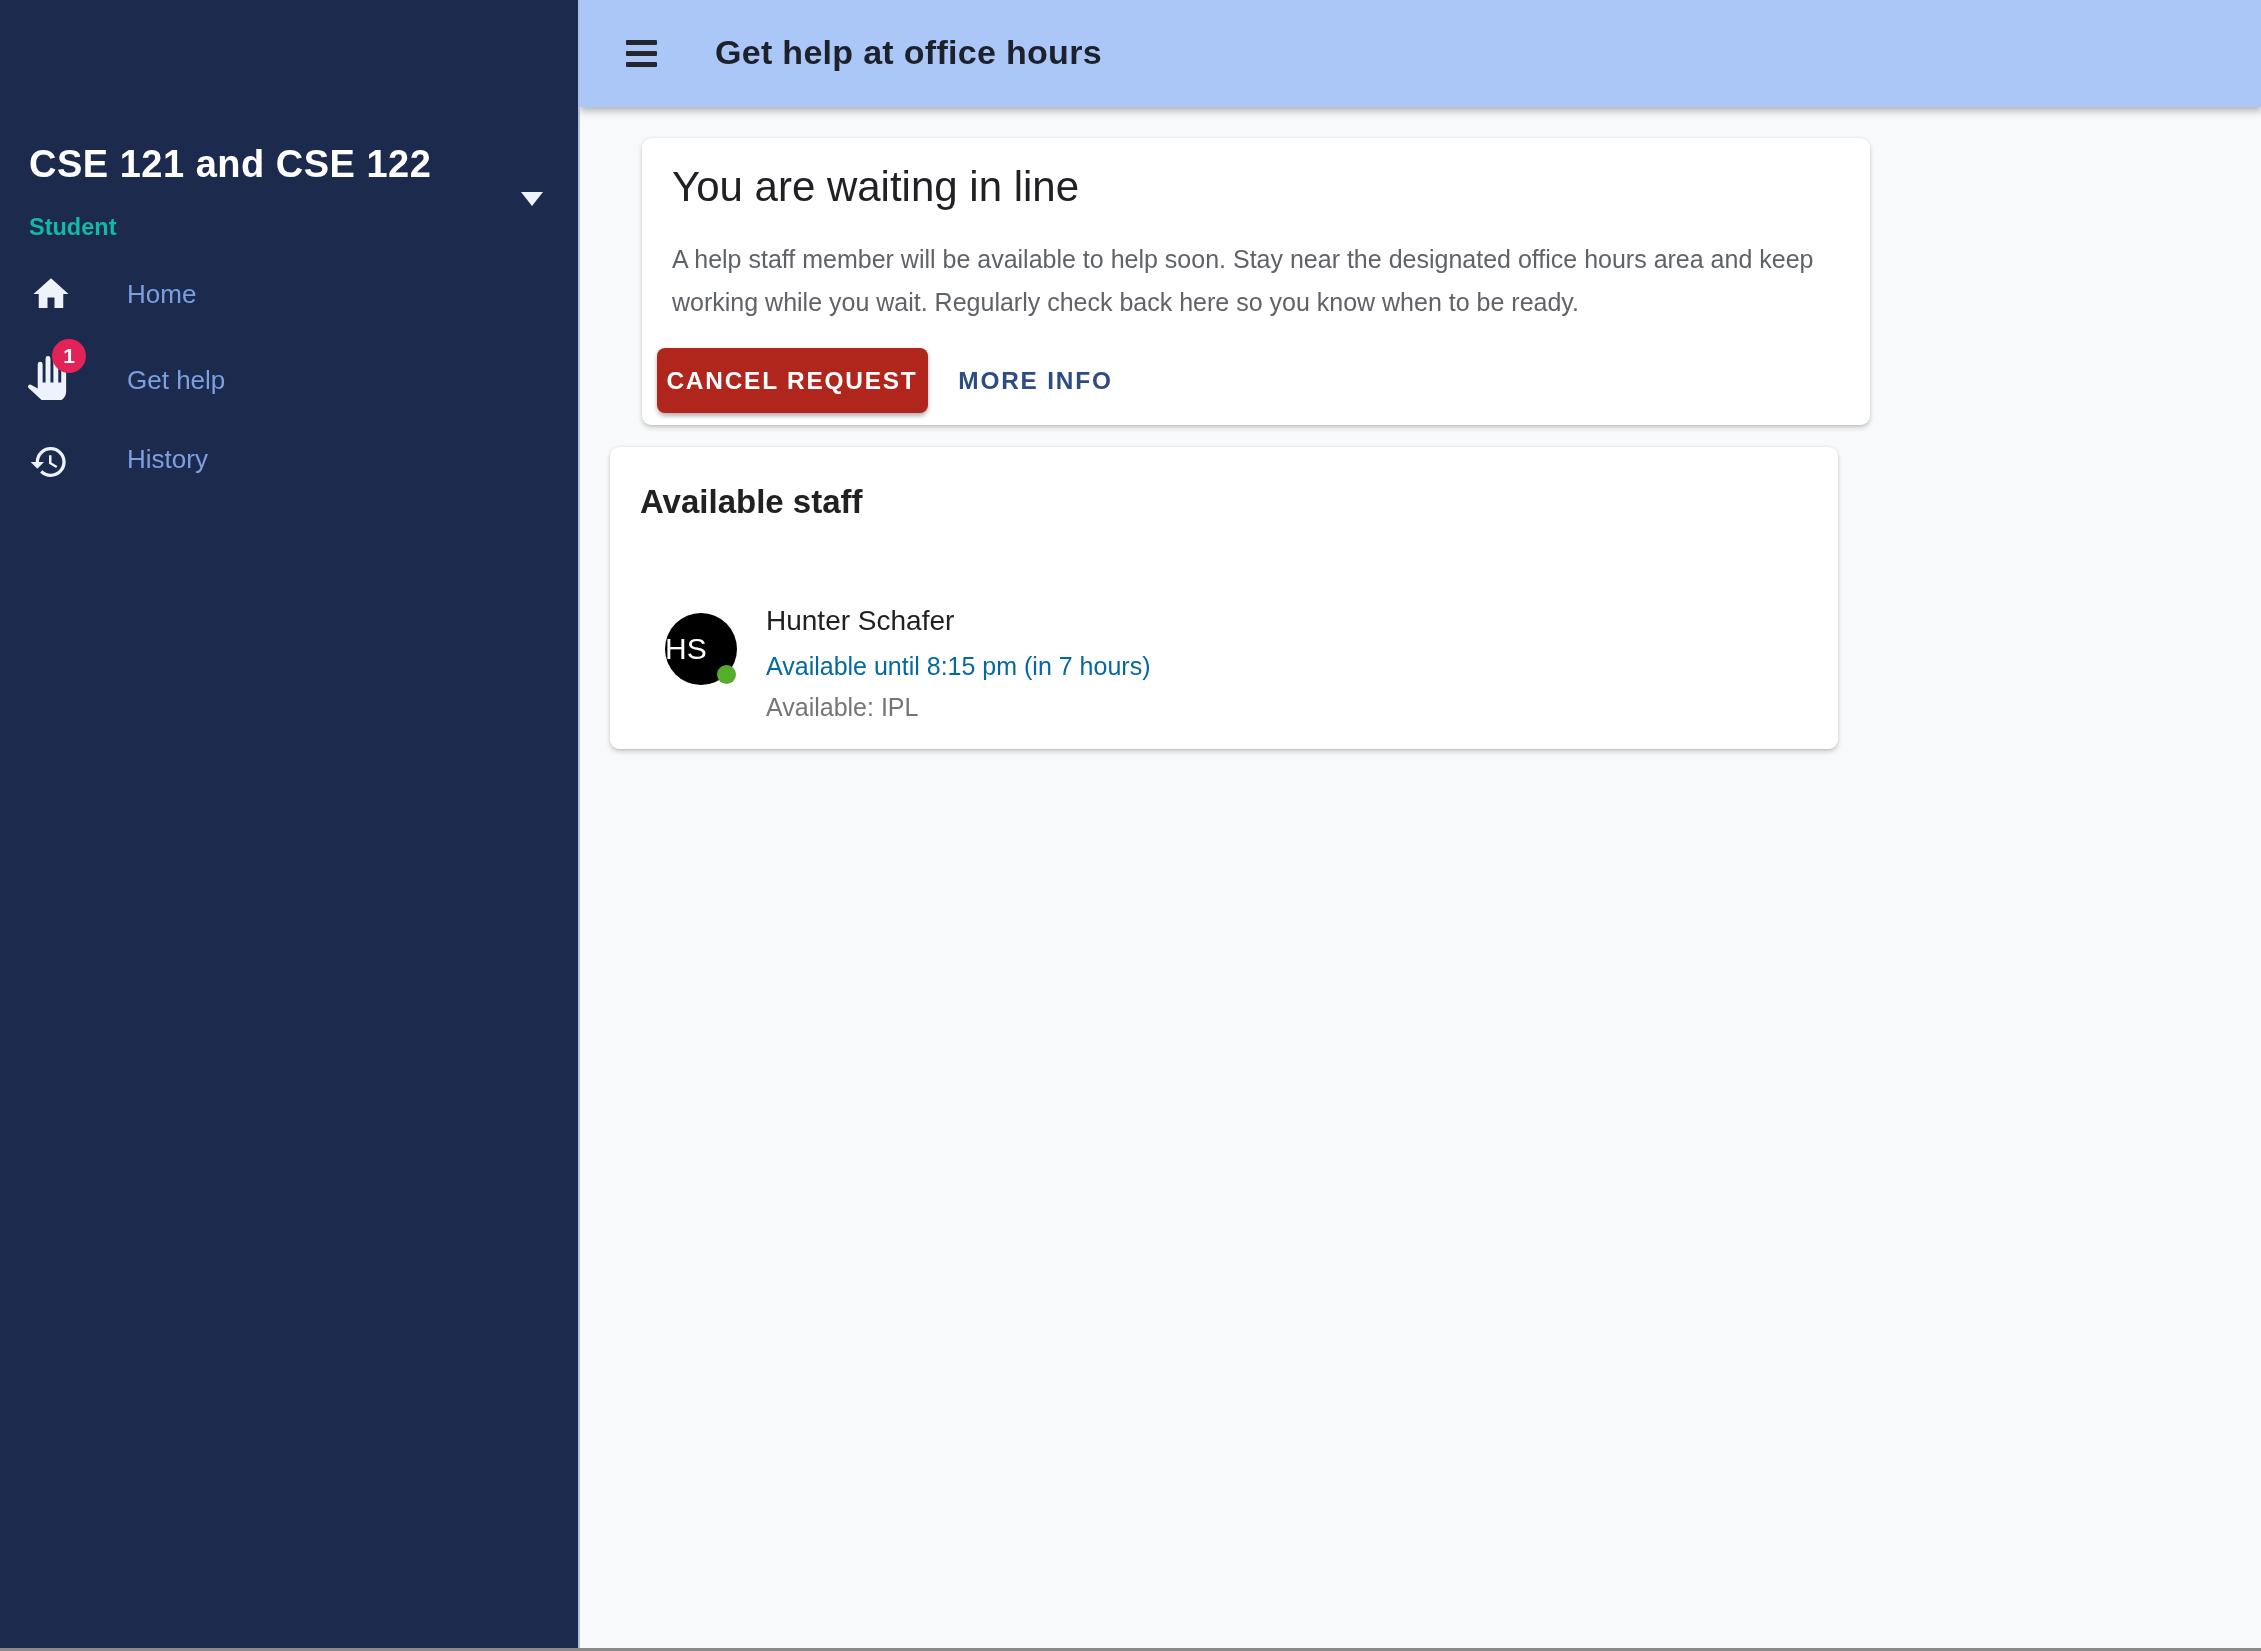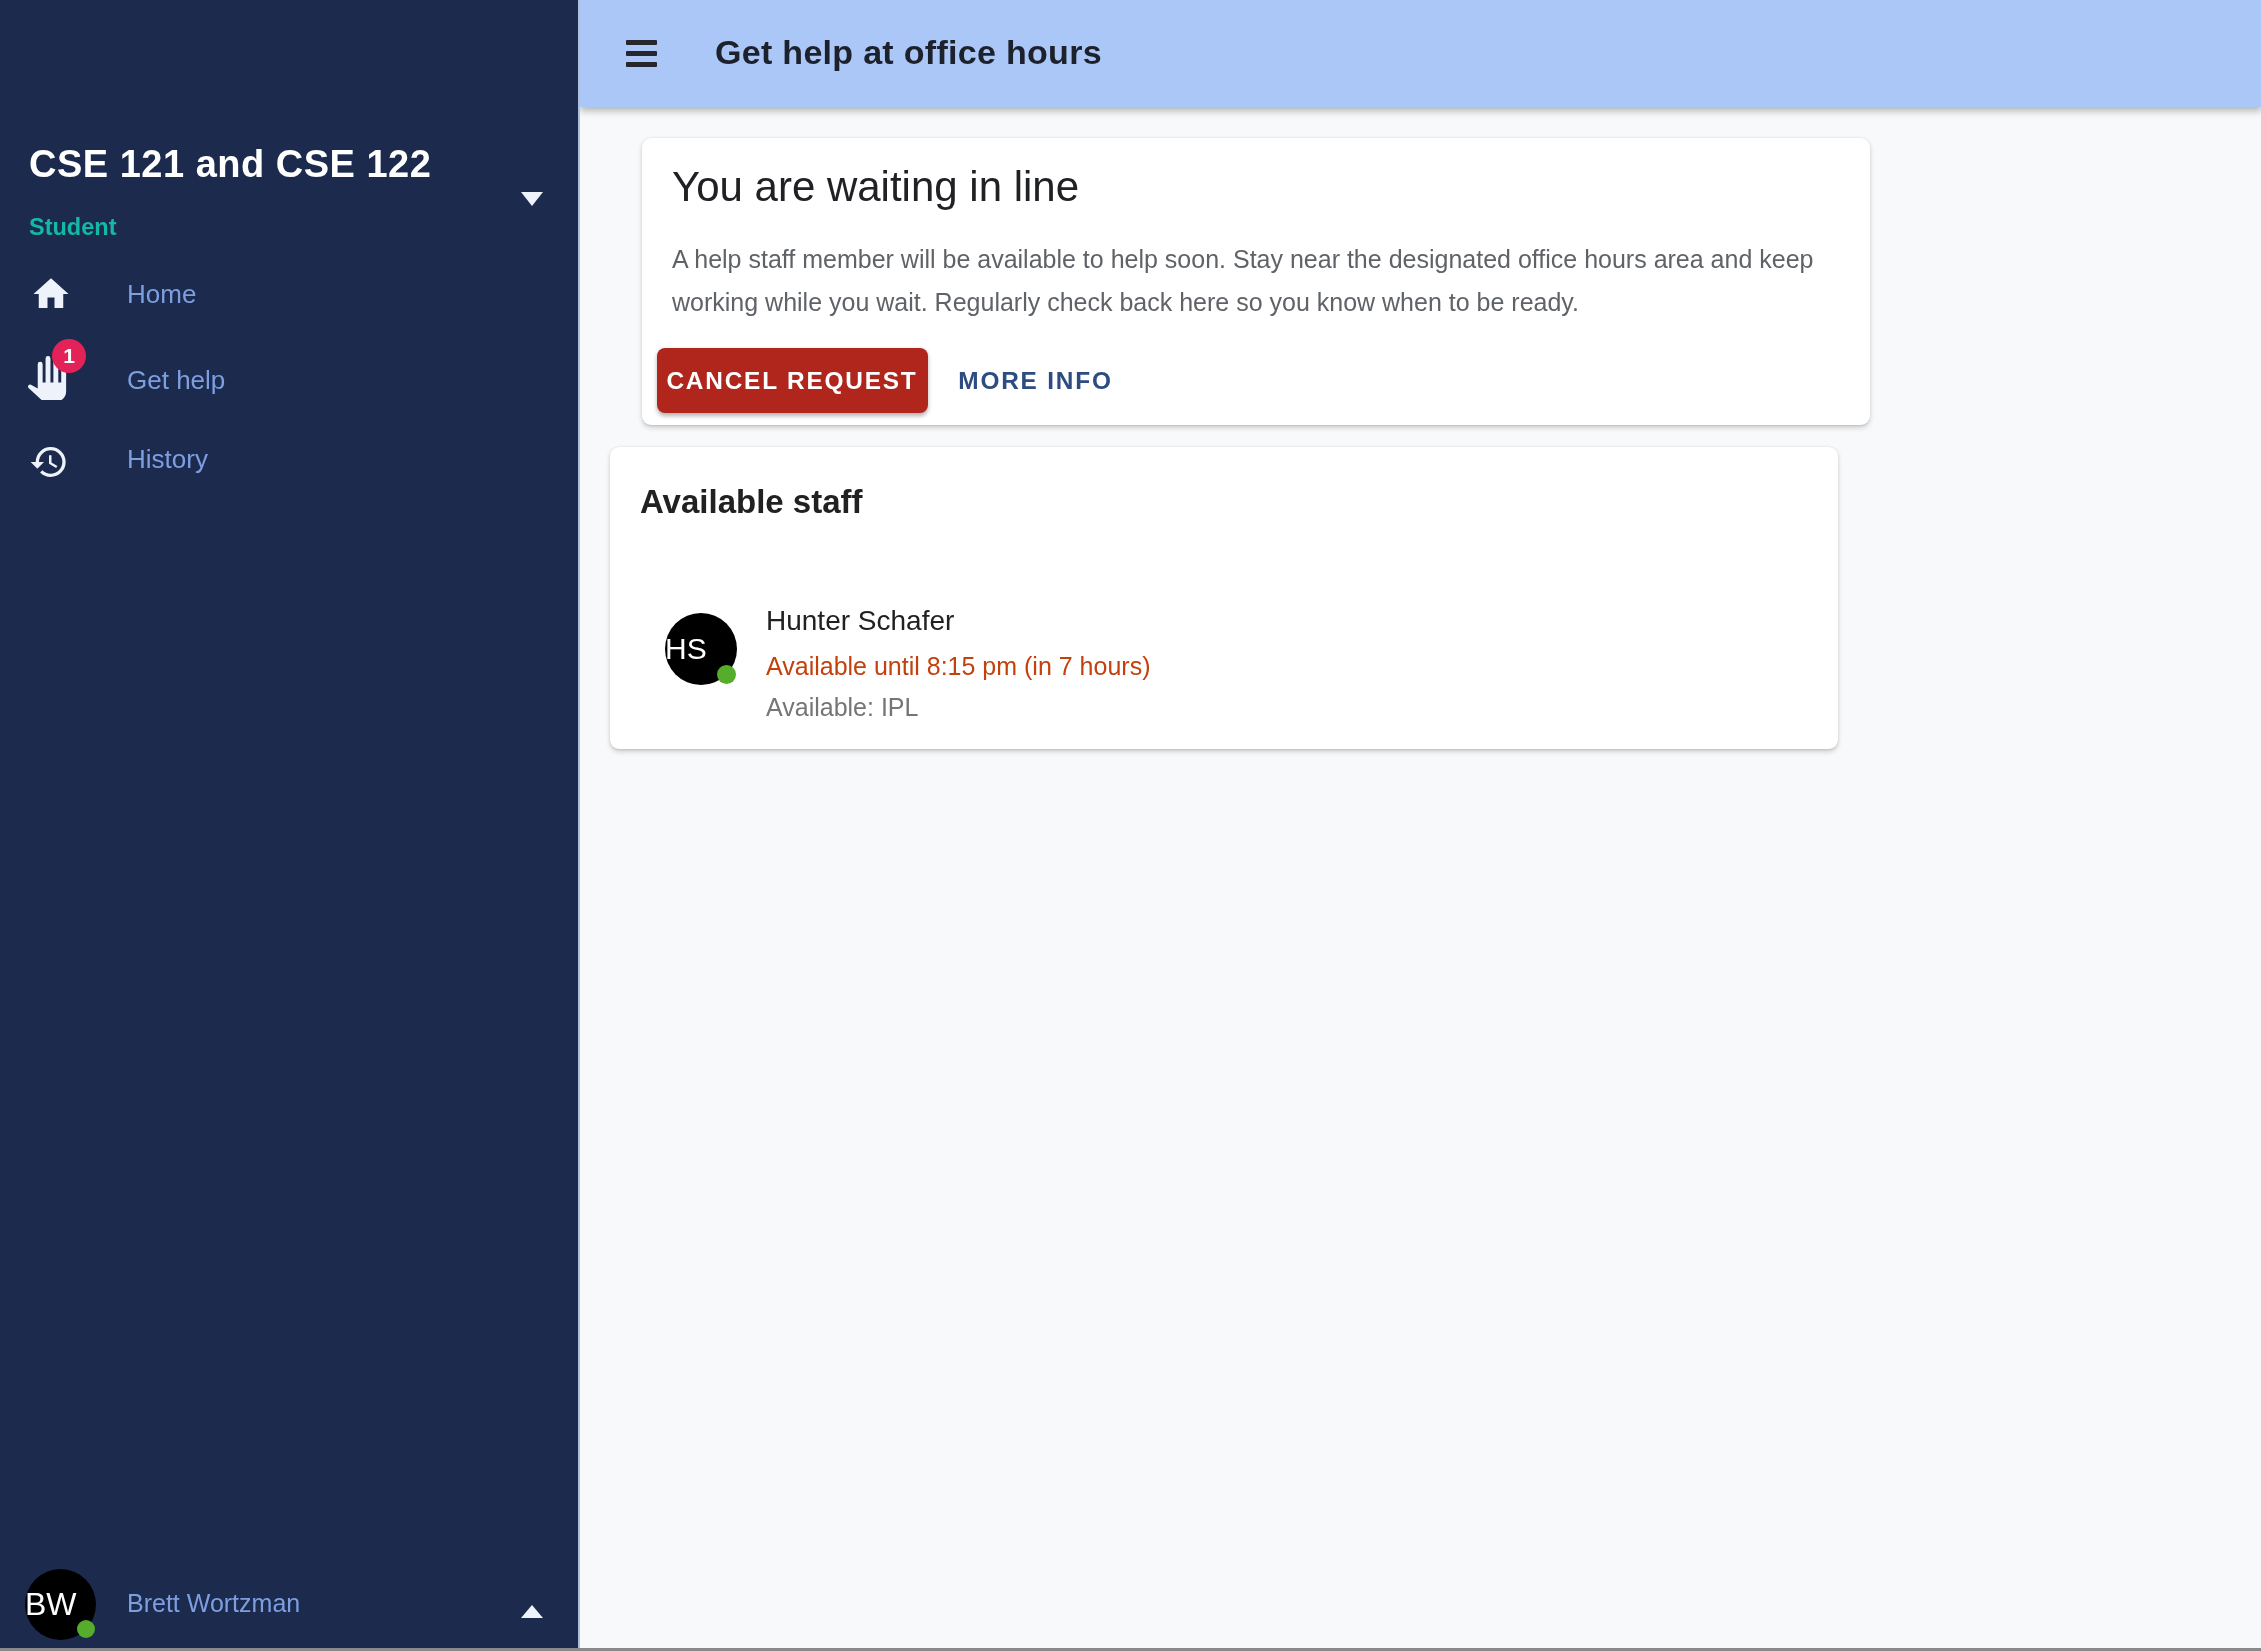--- a/index.html
+++ b/index.html
@@ -65,21 +65,21 @@
   }
   .btn-text{
     position:absolute;left:300px;top:210px;height:65px;padding:0 16.3px;border:none;background:transparent;
     color:#2d4c80;font-family:"Liberation Sans",sans-serif;font-size:24.4px;font-weight:700;
     letter-spacing:1.8px;cursor:pointer;display:flex;align-items:center;justify-content:center;border-radius:7.2px;
   }
   .card-title-md{position:absolute;left:30px;top:36px;font-size:33px;font-weight:700;color:#212121;}
   .staff-item{position:absolute;left:0;top:145px;width:1228px;height:127px;}
   .staff-avatar{left:55px;top:21px;width:72px;height:72px;font-size:30px;}
   .staff-name{position:absolute;left:156px;top:12.7px;font-size:28px;color:#212121;}
-  .staff-availability{position:absolute;left:156px;top:60px;font-size:25px;color:#c2410c;}
+  .staff-availability{position:absolute;left:156px;top:60px;font-size:25px;color:#0369a1;}
   .staff-location{position:absolute;left:156px;top:101px;font-size:25px;color:#757575;}
   
   .bottom-strip{position:absolute;left:0;bottom:0;width:2262px;height:4.5px;background:#8a8a8a;z-index:9;}
 </style>
 </head>
 <body>
 
 <div id="app">
 
   <nav class="sidebar">
@@ -105,28 +105,20 @@
       <div class="nav-label" style="top:19px;">Get help</div>
     </div>
 
     <div class="nav-item" style="top:427px;">
       <svg class="icon" style="left:29px;top:15.4px;" width="40" height="40" viewBox="0 0 24 24">
         <path fill="#eef2fb" d="M13 3a9 9 0 0 0-9 9H1l3.89 3.89.07.14L9 12H6a7 7 0 1 1 7 7c-1.93 0-3.68-.79-4.94-2.06l-1.42 1.42A8.95 8.95 0 0 0 13 21a9 9 0 0 0 0-18zm-1 5v5l4.28 2.54.72-1.21-3.5-2.08V8z"></path>
       </svg>
       <div class="nav-label" style="top:17px;">History</div>
     </div>
 
-    <div class="user-row">
-      <div class="avatar user-avatar">
-        <span>BW</span>
-        <span class="presence-dot" style="left:52px;top:51px;width:18px;height:18px;"></span>
-      </div>
-      <div class="user-name">Brett Wortzman</div>
-      <div class="caret-up" style="top:47px;left:521px;position:absolute;"></div>
-    </div>
   </nav>
 
   <header class="topbar">
     <div class="menu-btn">
       <span></span>
         <span></span>
         <span></span>
     </div>
     <div class="page-title">Get help at office hours</div>
   </header>

